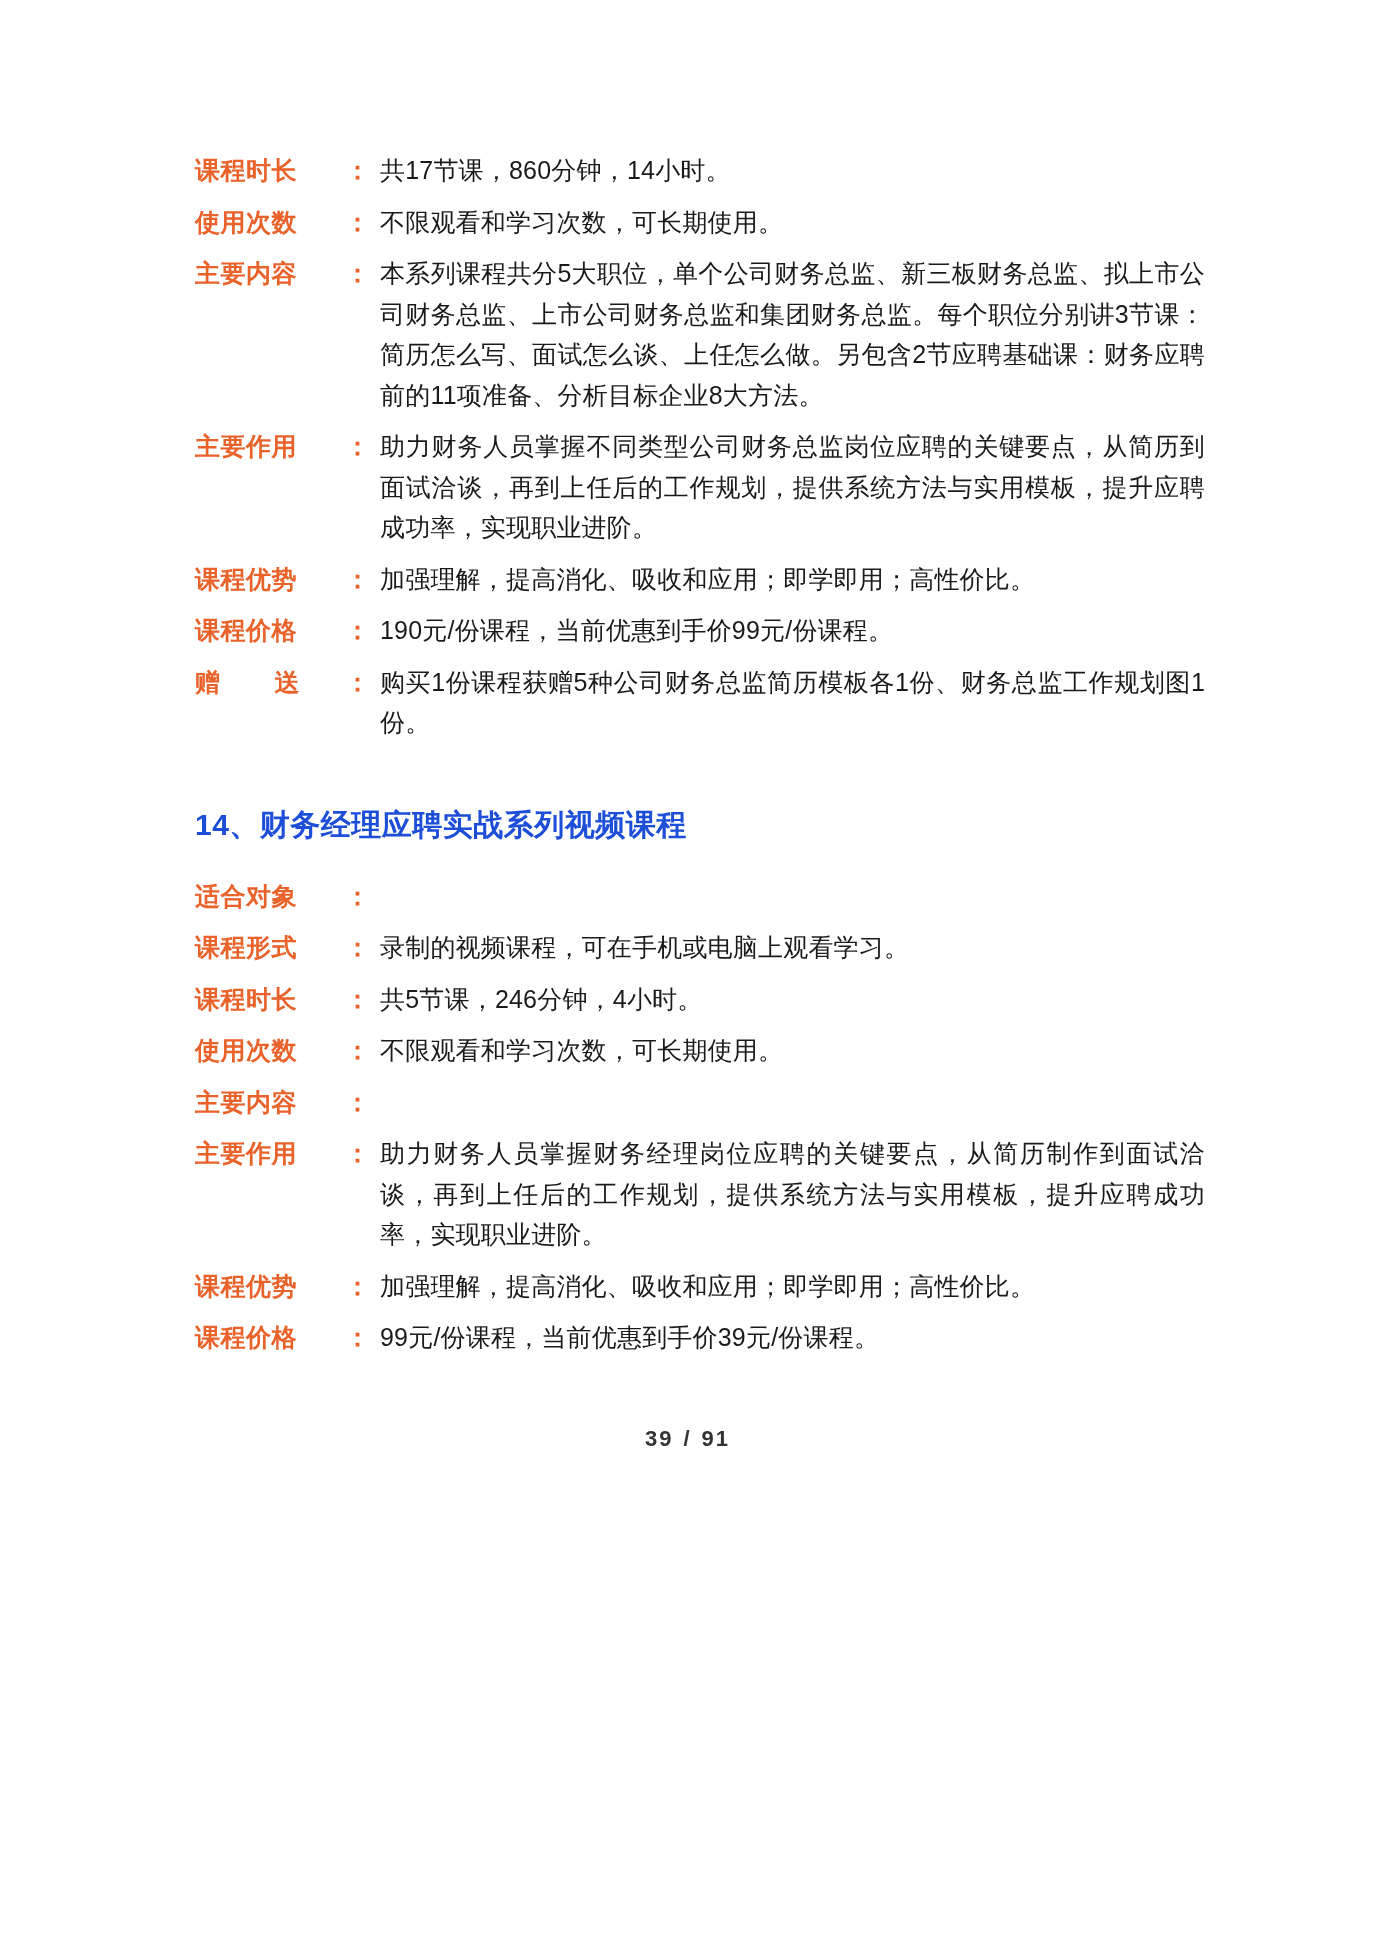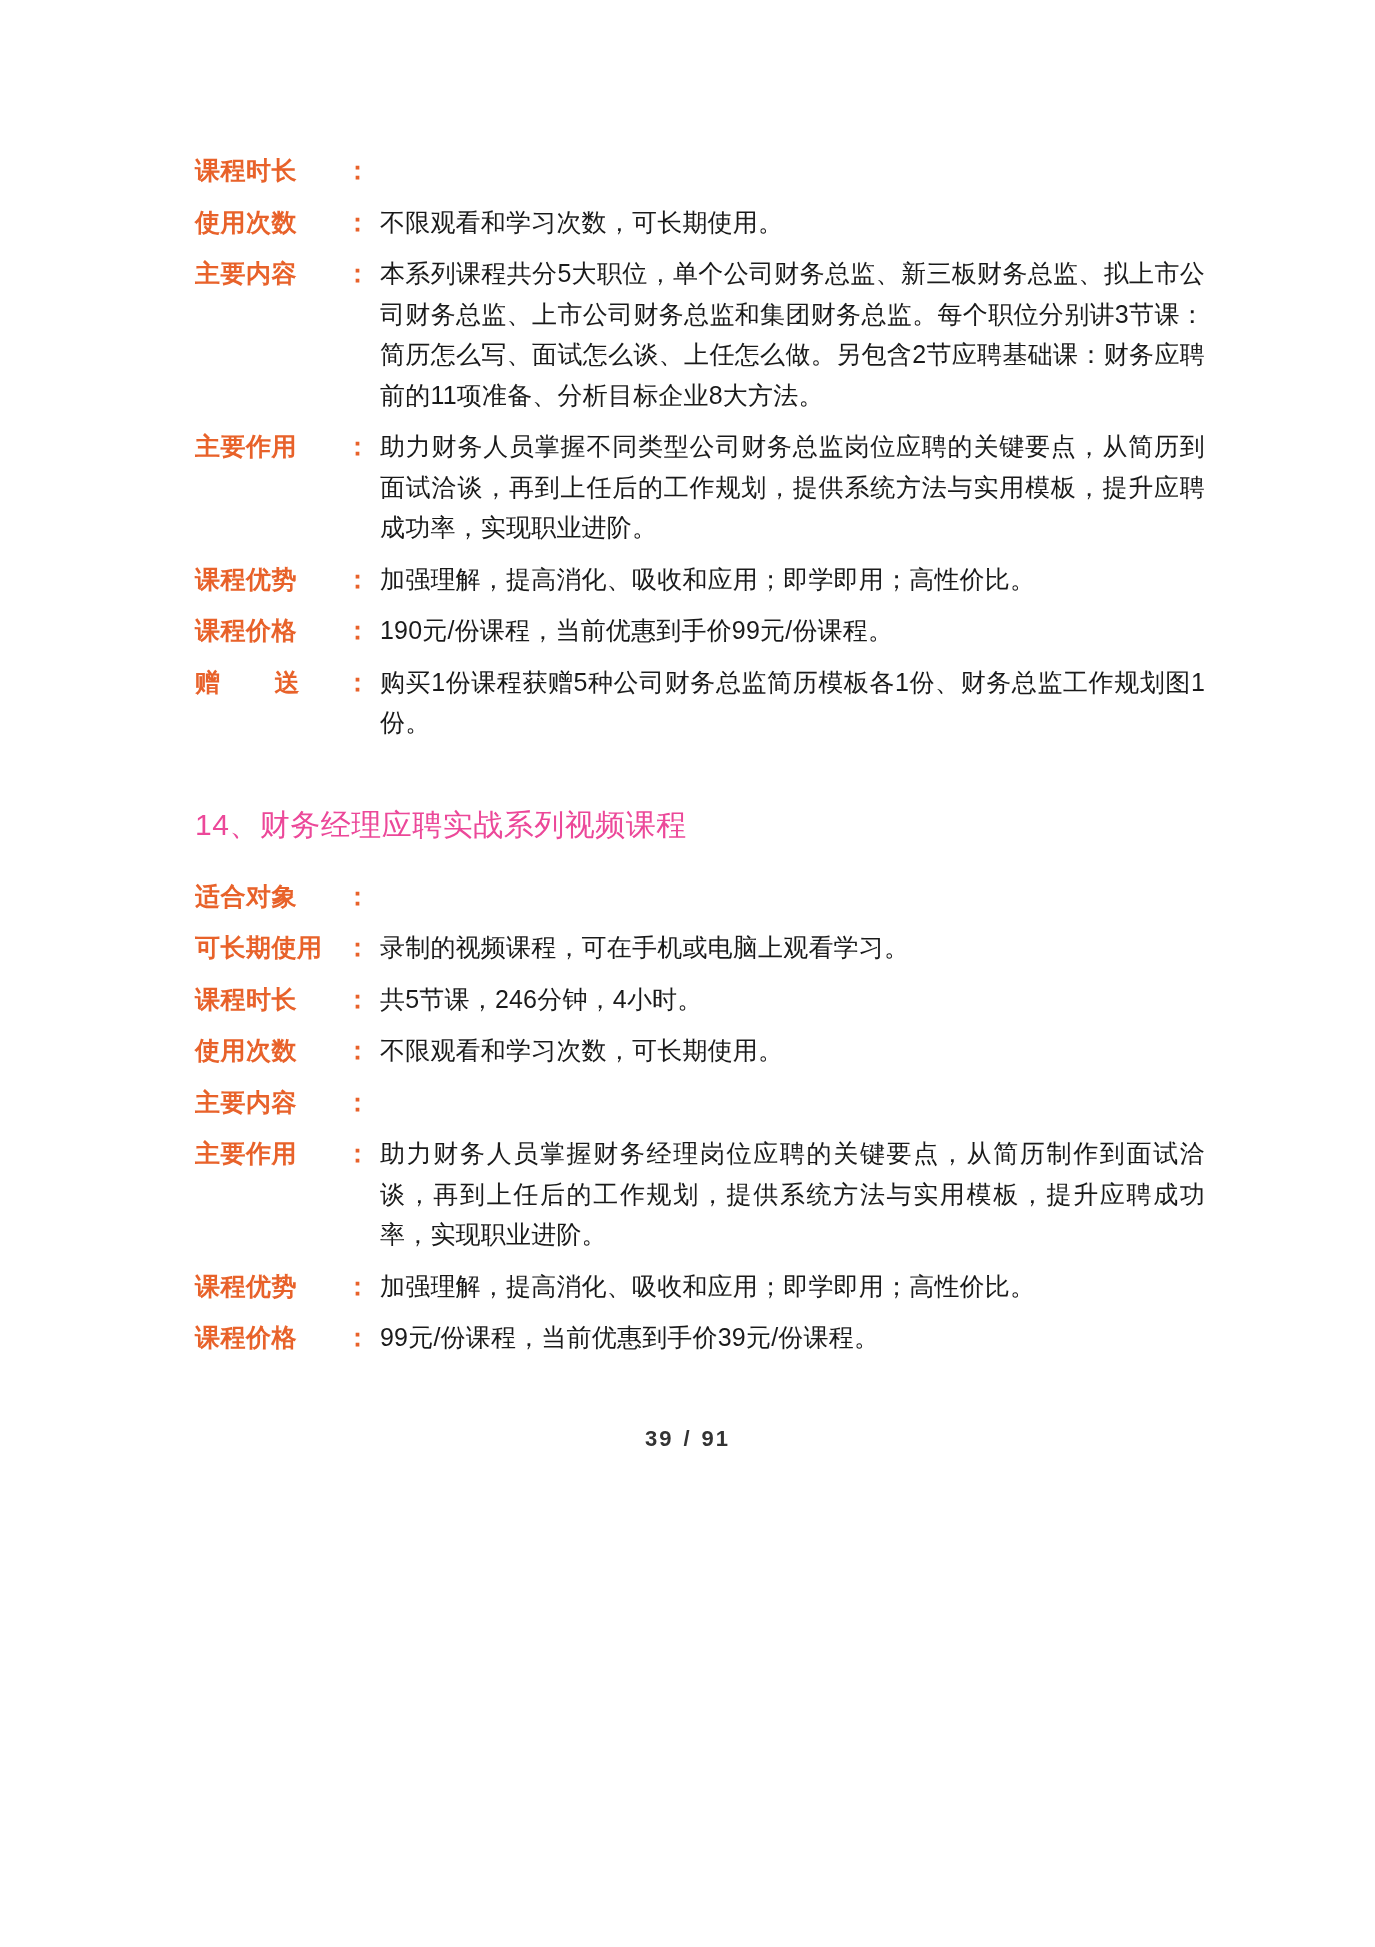--- a/index.html
+++ b/index.html
@@ -52,22 +52,22 @@
     font-size: 25px;
     line-height: 1.62;
     color: #1a1a1a;
     flex: 1;
     padding-left: 10px;
     text-align: justify;
     letter-spacing: 0.2px;
   }
   .section-title {
     font-size: 30px;
-    font-weight: normal;
-    color: #ec4899;
+    font-weight: bold;
+    color: #1d4ed8;
     margin-top: 62px;
     margin-bottom: 30px;
     letter-spacing: 0.5px;
   }
   .footer {
     position: absolute;
     left: 0;
     right: 0;
     bottom: 81px;
     text-align: center;
@@ -85,20 +85,21 @@
 </head>
 <body>
 
 <div class="page">
 
   <div>
 
     <div class="row">
       <div class="label">课程时长</div>
       <div class="colon">：</div>
+      <div class="value">共17节课，860分钟，14小时。</div>
     </div>
 
     <div class="row">
       <div class="label">使用次数</div>
       <div class="colon">：</div>
       <div class="value">不限观看和学习次数，可长期使用。</div>
     </div>
 
     <div class="row">
       <div class="label">主要内容</div>
@@ -135,21 +136,21 @@
   <div class="section-title">14、财务经理应聘实战系列视频课程</div>
 
   <div>
 
     <div class="row">
       <div class="label">适合对象</div>
       <div class="colon">：</div>
     </div>
 
     <div class="row">
-      <div class="label">可长期使用</div>
+      <div class="label">课程形式</div>
       <div class="colon">：</div>
       <div class="value">录制的视频课程，可在手机或电脑上观看学习。</div>
     </div>
 
     <div class="row">
       <div class="label">课程时长</div>
       <div class="colon">：</div>
       <div class="value">共5节课，246分钟，4小时。</div>
     </div>
 

